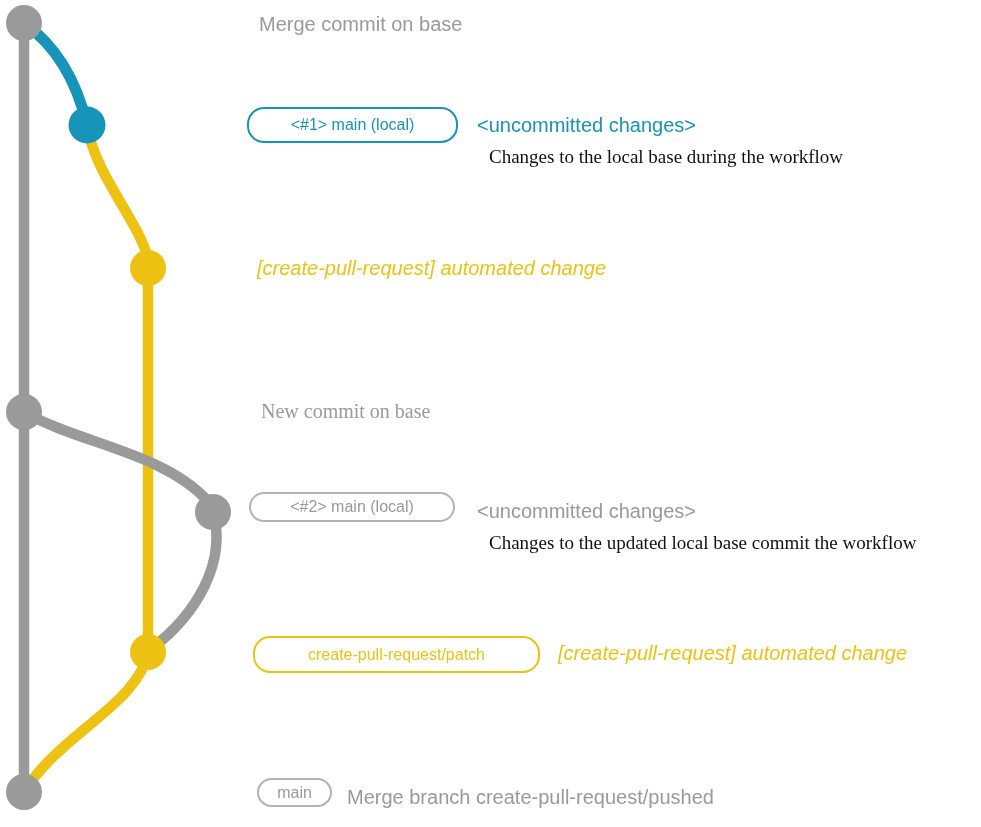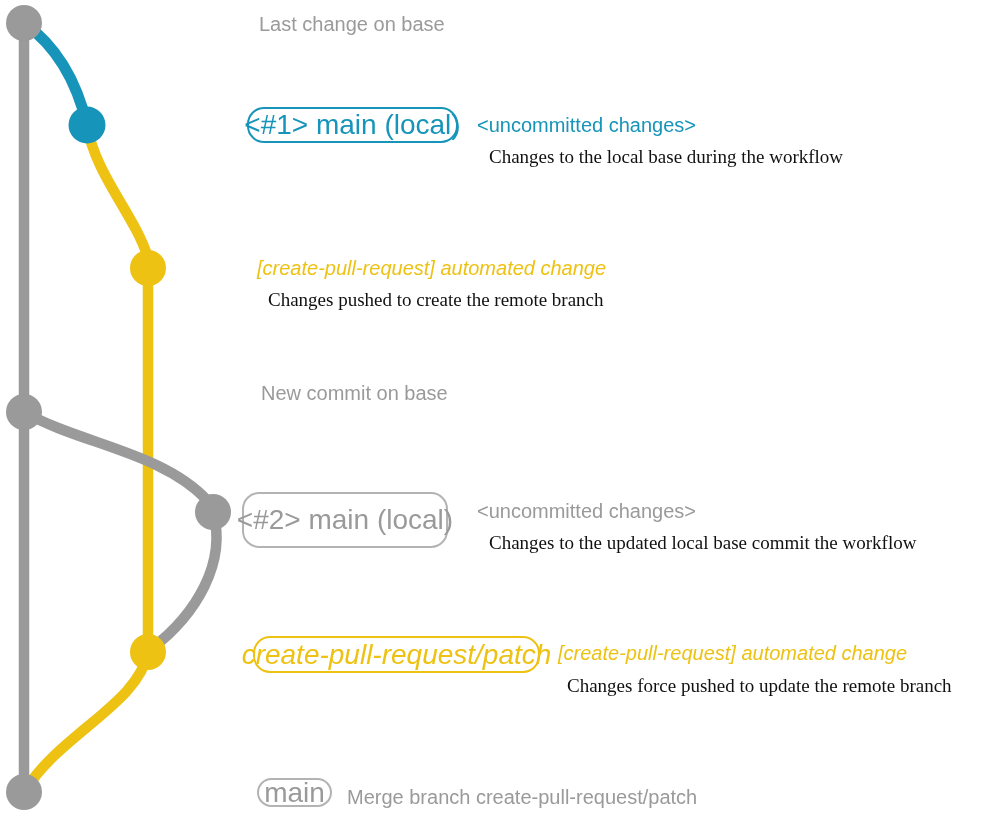--- a/index.html
+++ b/index.html
@@ -17,21 +17,21 @@
   }
   svg.graph{position:absolute;left:0;top:0;}
   .t{position:absolute;white-space:nowrap;line-height:1.15;}
   .sans20{font-family:"Liberation Sans",sans-serif;font-size:20px;}
   .serif{font-family:"Liberation Serif",serif;font-size:19px;color:var(--caption);}
   .c-gray{color:var(--gray);}
   .c-blue{color:var(--blue);}
   .c-yellow{color:var(--yellow);font-style:italic;}
   .badge{
     position:absolute;box-sizing:border-box;display:flex;align-items:center;justify-content:center;
-    border:2px solid;border-radius:17px;font-size:28px;white-space:nowrap;
+    border:2px solid;border-radius:17px;font-size:16px;white-space:nowrap;
     font-family:"Liberation Sans",sans-serif;background:transparent;
   }
   .b-blue{border-color:var(--blue);color:var(--blue);}
   .b-gray{border-color:var(--gray-border);color:var(--gray);}
   .b-yellow{border-color:var(--yellow);color:var(--yellow);}
 </style>
 </head>
 <body>
 
 <div class="stage">
@@ -52,35 +52,33 @@
 
     <circle cx="24" cy="23" r="18" fill="#9A9A9A"></circle>
     <circle cx="87" cy="125" r="18.5" fill="#1794B9"></circle>
     <circle cx="148" cy="268" r="18" fill="#EDC213"></circle>
     <circle cx="24" cy="412" r="18" fill="#9A9A9A"></circle>
     <circle cx="213" cy="512" r="18" fill="#9A9A9A"></circle>
     <circle cx="148" cy="652" r="18" fill="#EDC213"></circle>
     <circle cx="24" cy="792" r="18" fill="#9A9A9A"></circle>
   </svg>
 
-  <div class="t sans20 c-gray" style="left:259px;top:13px;">Last change on base</div>
+  <div class="t sans20 c-gray" style="left:259px;top:13px;">Merge commit on base</div>
 
   <div class="badge b-blue" style="left:247px;top:107px;width:211px;height:36px;">&lt;#1&gt; main (local)</div>
   <div class="t sans20 c-blue" style="left:477px;top:114px;">&lt;uncommitted changes&gt;</div>
   <div class="t serif" style="left:489px;top:146px;">Changes to the local base during the workflow</div>
 
   <div class="t sans20 c-yellow" style="left:257px;top:257px;">[create-pull-request] automated change</div>
-  <div class="t serif" style="left:268px;top:289px;">Changes pushed to create the remote branch</div>
 
-  <div class="t sans20 c-gray" style="left:261px;top:382px;">New commit on base</div>
+  <div class="t sans20 c-gray" style="left:261px;top:400px;font-family:Liberation Serif, serif;">New commit on base</div>
 
-  <div class="badge b-gray" style="left:242px;top:492px;width:206px;height:56px;">&lt;#2&gt; main (local)</div>
+  <div class="badge b-gray" style="left:249px;top:492px;width:206px;height:30px;">&lt;#2&gt; main (local)</div>
   <div class="t sans20 c-gray" style="left:477px;top:500px;">&lt;uncommitted changes&gt;</div>
   <div class="t serif" style="left:489px;top:532px;">Changes to the updated local base commit the workflow</div>
 
-  <div class="badge b-yellow" style="left:253px;top:636px;width:287px;height:37px;font-style:italic;">create-pull-request/patch</div>
+  <div class="badge b-yellow" style="left:253px;top:636px;width:287px;height:37px;">create-pull-request/patch</div>
   <div class="t sans20 c-yellow" style="left:558px;top:642px;">[create-pull-request] automated change</div>
-  <div class="t serif" style="left:567px;top:675px;">Changes force pushed to update the remote branch</div>
 
   <div class="badge b-gray" style="left:257px;top:778px;width:75px;height:29px;">main</div>
-  <div class="t sans20 c-gray" style="left:347px;top:786px;">Merge branch create-pull-request/patch</div>
+  <div class="t sans20 c-gray" style="left:347px;top:786px;">Merge branch create-pull-request/pushed</div>
 
 </div>
 
 </body></html>

